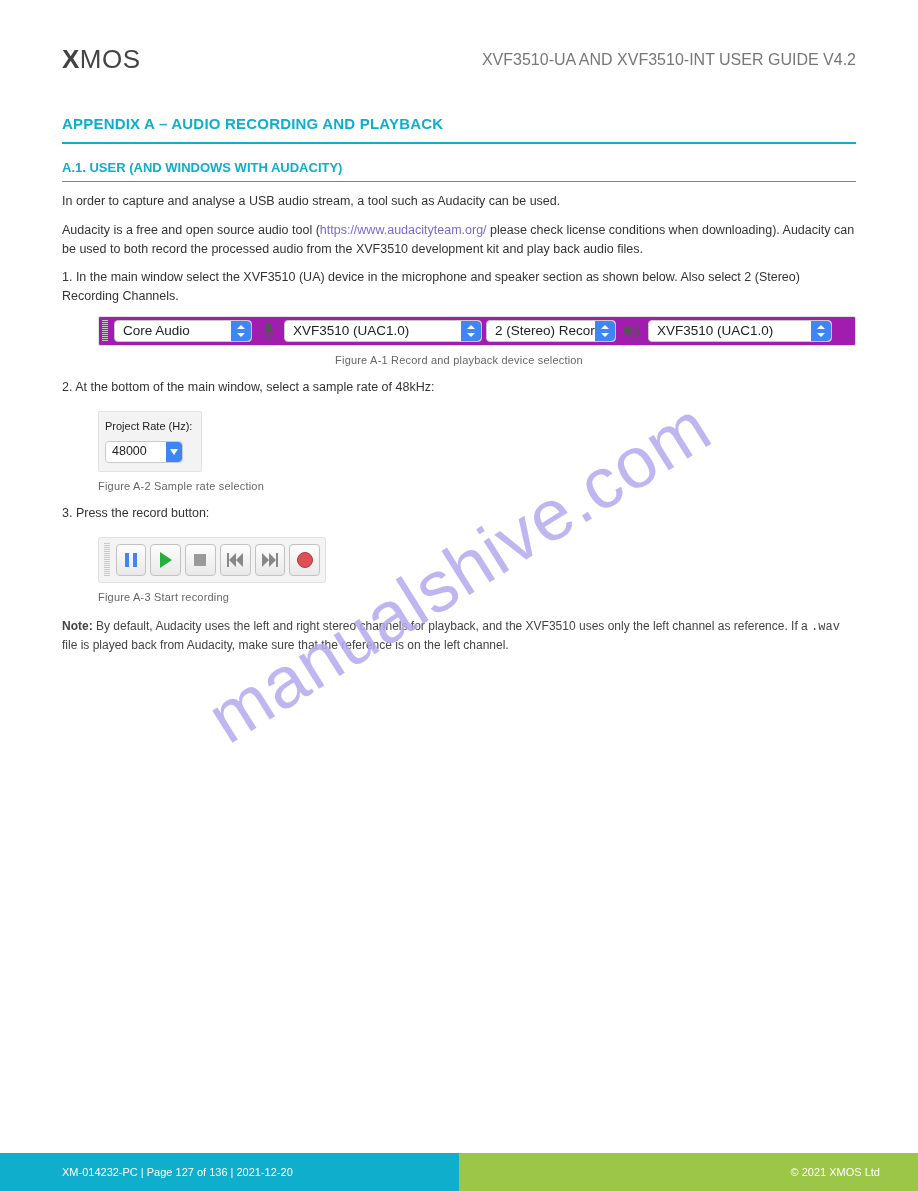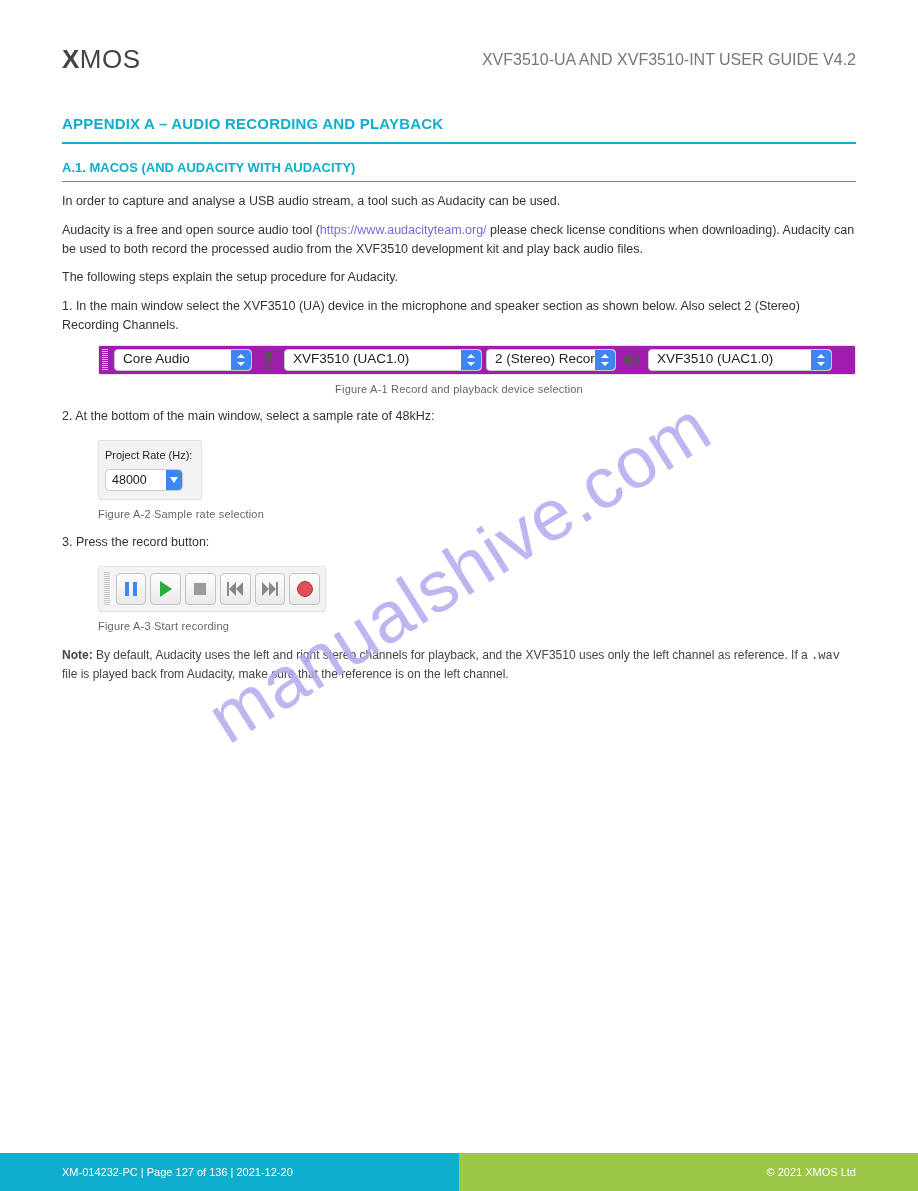--- a/index.html
+++ b/index.html
@@ -171,44 +171,43 @@
   .footer-left {
     width: 50%;
     background:#0faecd;
     display:flex; align-items:center;
     padding-left:62px;
   }
   .footer-right {
     width:50%;
     background:#9bc647;
     display:flex; align-items:center; justify-content:flex-end;
-    padding-right:62px;
+    padding-right:38px;
   }
 </style>
 </head>
 <body>
 
 <div class="page">
 
   <div class="logo">
     <span class="x">X</span><span>MOS</span>
   </div>
   <div class="top-right">XVF3510-UA AND XVF3510-INT USER GUIDE V4.2</div>
 
   <div class="h1">APPENDIX A – AUDIO RECORDING AND PLAYBACK</div>
   <hr class="hr1">
 
-  <div class="h2">A.1. MACOS (AND AUDACITY WITH AUDACITY)</div>
+  <div class="h2">A.1. USER (AND WINDOWS WITH AUDACITY)</div>
   <hr class="hr2">
 
   <p class="para">In order to capture and analyse a USB audio stream, a tool such as Audacity can be used.</p>
   <p class="para">
     <span>Audacity is a free and open source audio tool (</span><a href="#">https://www.audacityteam.org/</a><span> please check license conditions when downloading). Audacity can be used to both record the processed audio from the XVF3510 development kit and play back audio files.</span>
   </p>
-  <p class="para">The following steps explain the setup procedure for Audacity.</p>
 
   <p class="para indent step">1. In the main window select the XVF3510 (UA) device in the microphone and speaker section as shown below. Also select 2 (Stereo) Recording Channels.</p>
 
   <div class="device-bar">
     <div class="grip"></div>
     <div class="combo w-host">
       <span>Core Audio</span>
       <span class="twirl">
         <svg width="10" height="12" viewBox="0 0 10 12">
             <path d="M1 4 L5 0 L9 4 Z M1 8 L5 12 L9 8 Z" fill="#fff"></path>

